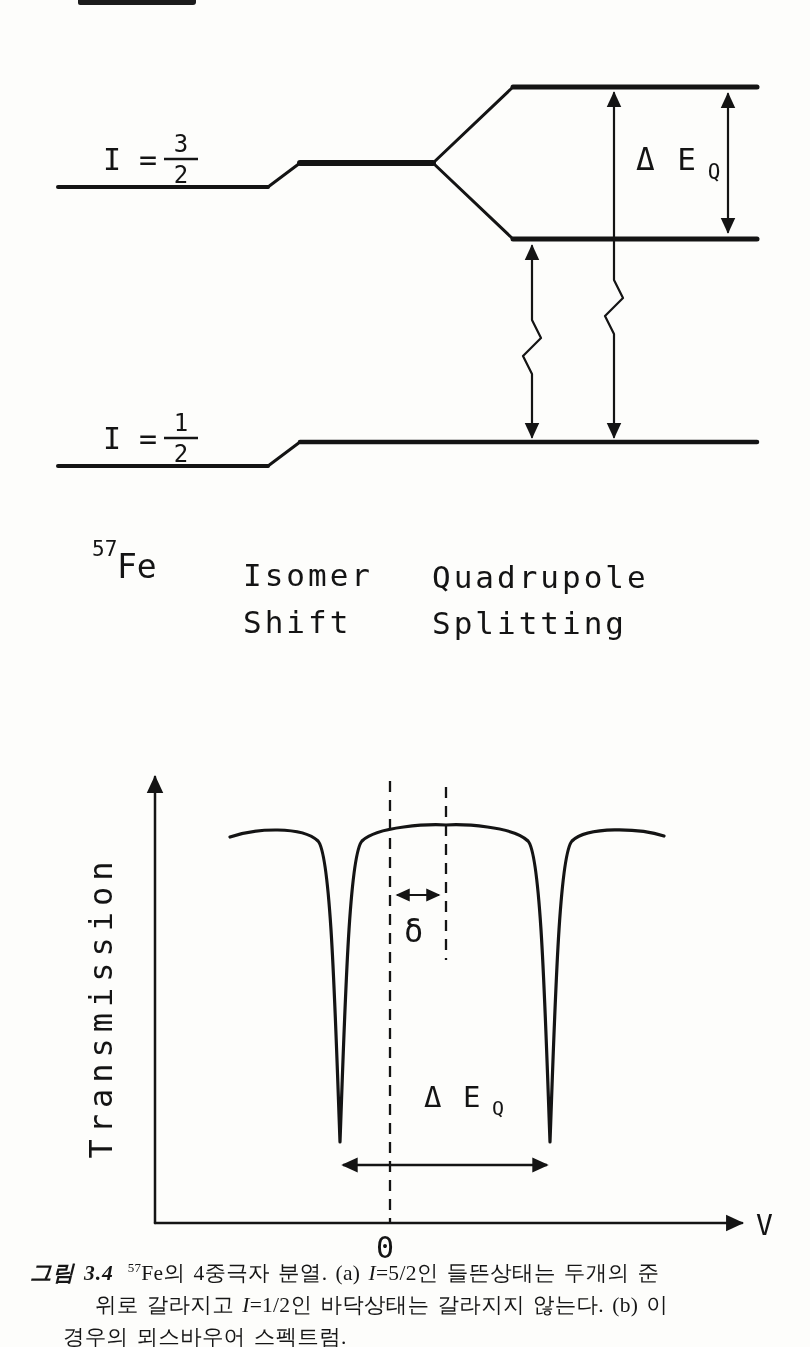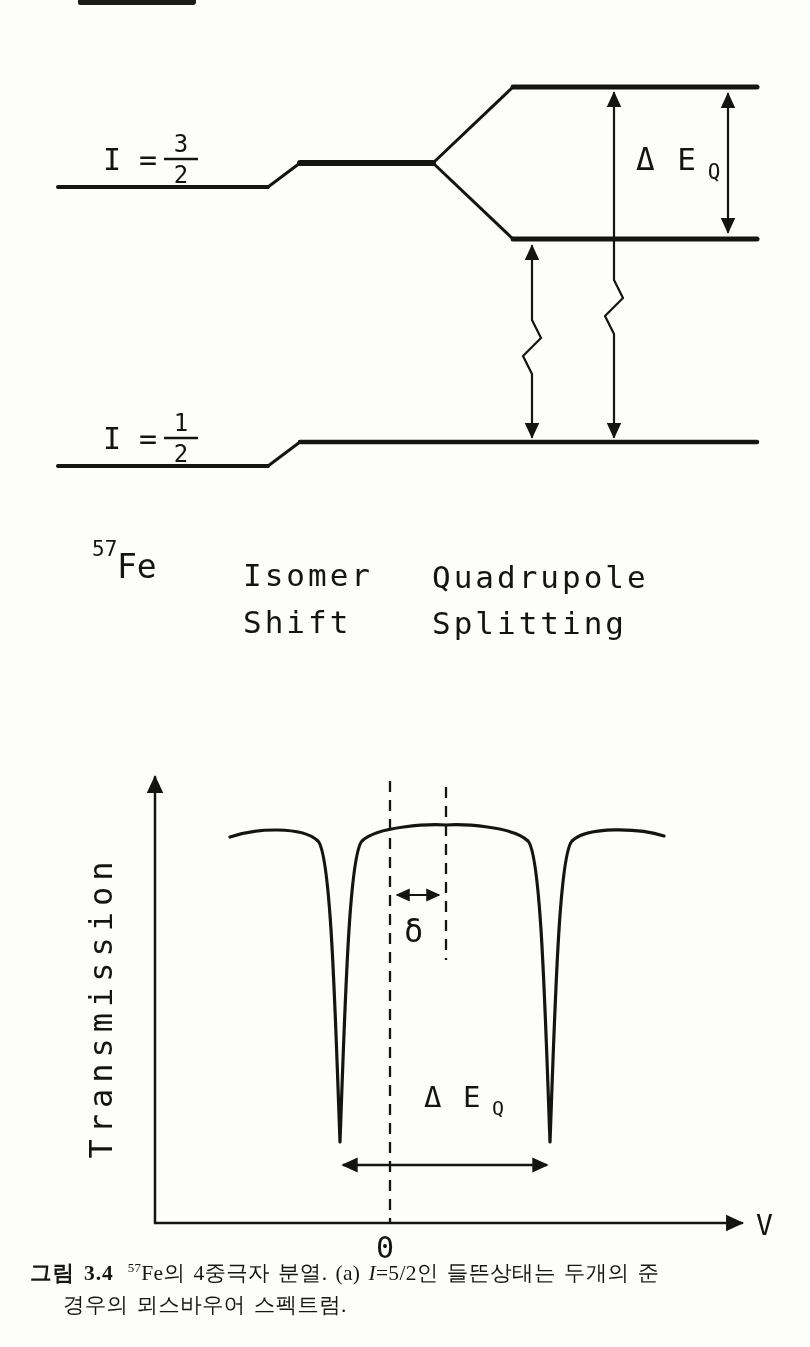--- a/index.html
+++ b/index.html
@@ -23,21 +23,21 @@
     border-radius:0 0 3px 2px;
   }
   .diagram-svg { position:absolute; left:0; top:0; }
   .spectrum-svg { position:absolute; left:0; top:745px; }
   .caption {
     position:absolute; left:30px; top:1252px; width:762px;
     font-family:"Liberation Serif","DejaVu Serif",serif;
     font-size:21.5px; line-height:32px; color:#161616;
     letter-spacing:0.3px; word-spacing:2.5px;
   }
-  .caption .fig-num { font-weight:bold; margin-right:14px; letter-spacing:1px; }
+  .caption .fig-num { font-weight:bold; margin-right:14px; letter-spacing:1px;font-style:italic; }
   .caption sup { font-size:13px; vertical-align:super; }
   .caption i { font-style:italic; }
   .cap-line2 { padding-left:65px; }
   .cap-line3 { padding-left:33px; }
 </style>
 </head>
 <body>
 
 <div class="page">
 
@@ -136,18 +136,21 @@
 
     <text class="dlabel" font-size="32" letter-spacing="6" text-anchor="middle" transform="translate(112,262) rotate(-90)">Transmission</text>
     <text class="dlabel" font-size="28" x="756" y="490">V</text>
     <text class="dlabel" font-size="30" x="376" y="513">0</text>
   </svg>
 
   <div class="caption">
     <div class="cap-line1">
       <span class="fig-num">그림 3.4</span><sup>57</sup><span>Fe의 4중극자 분열. (a) </span><i>I</i><span>=5/2인 들뜬상태는 두개의 준</span>
     </div>
+    <div class="cap-line2">
+      <span>위로 갈라지고 </span><i>I</i><span>=1/2인 바닥상태는 갈라지지 않는다. (b) 이</span>
+    </div>
     <div class="cap-line3">
       <span>경우의 뫼스바우어 스펙트럼.</span>
     </div>
   </div>
 
 </div>
 
 </body></html>

